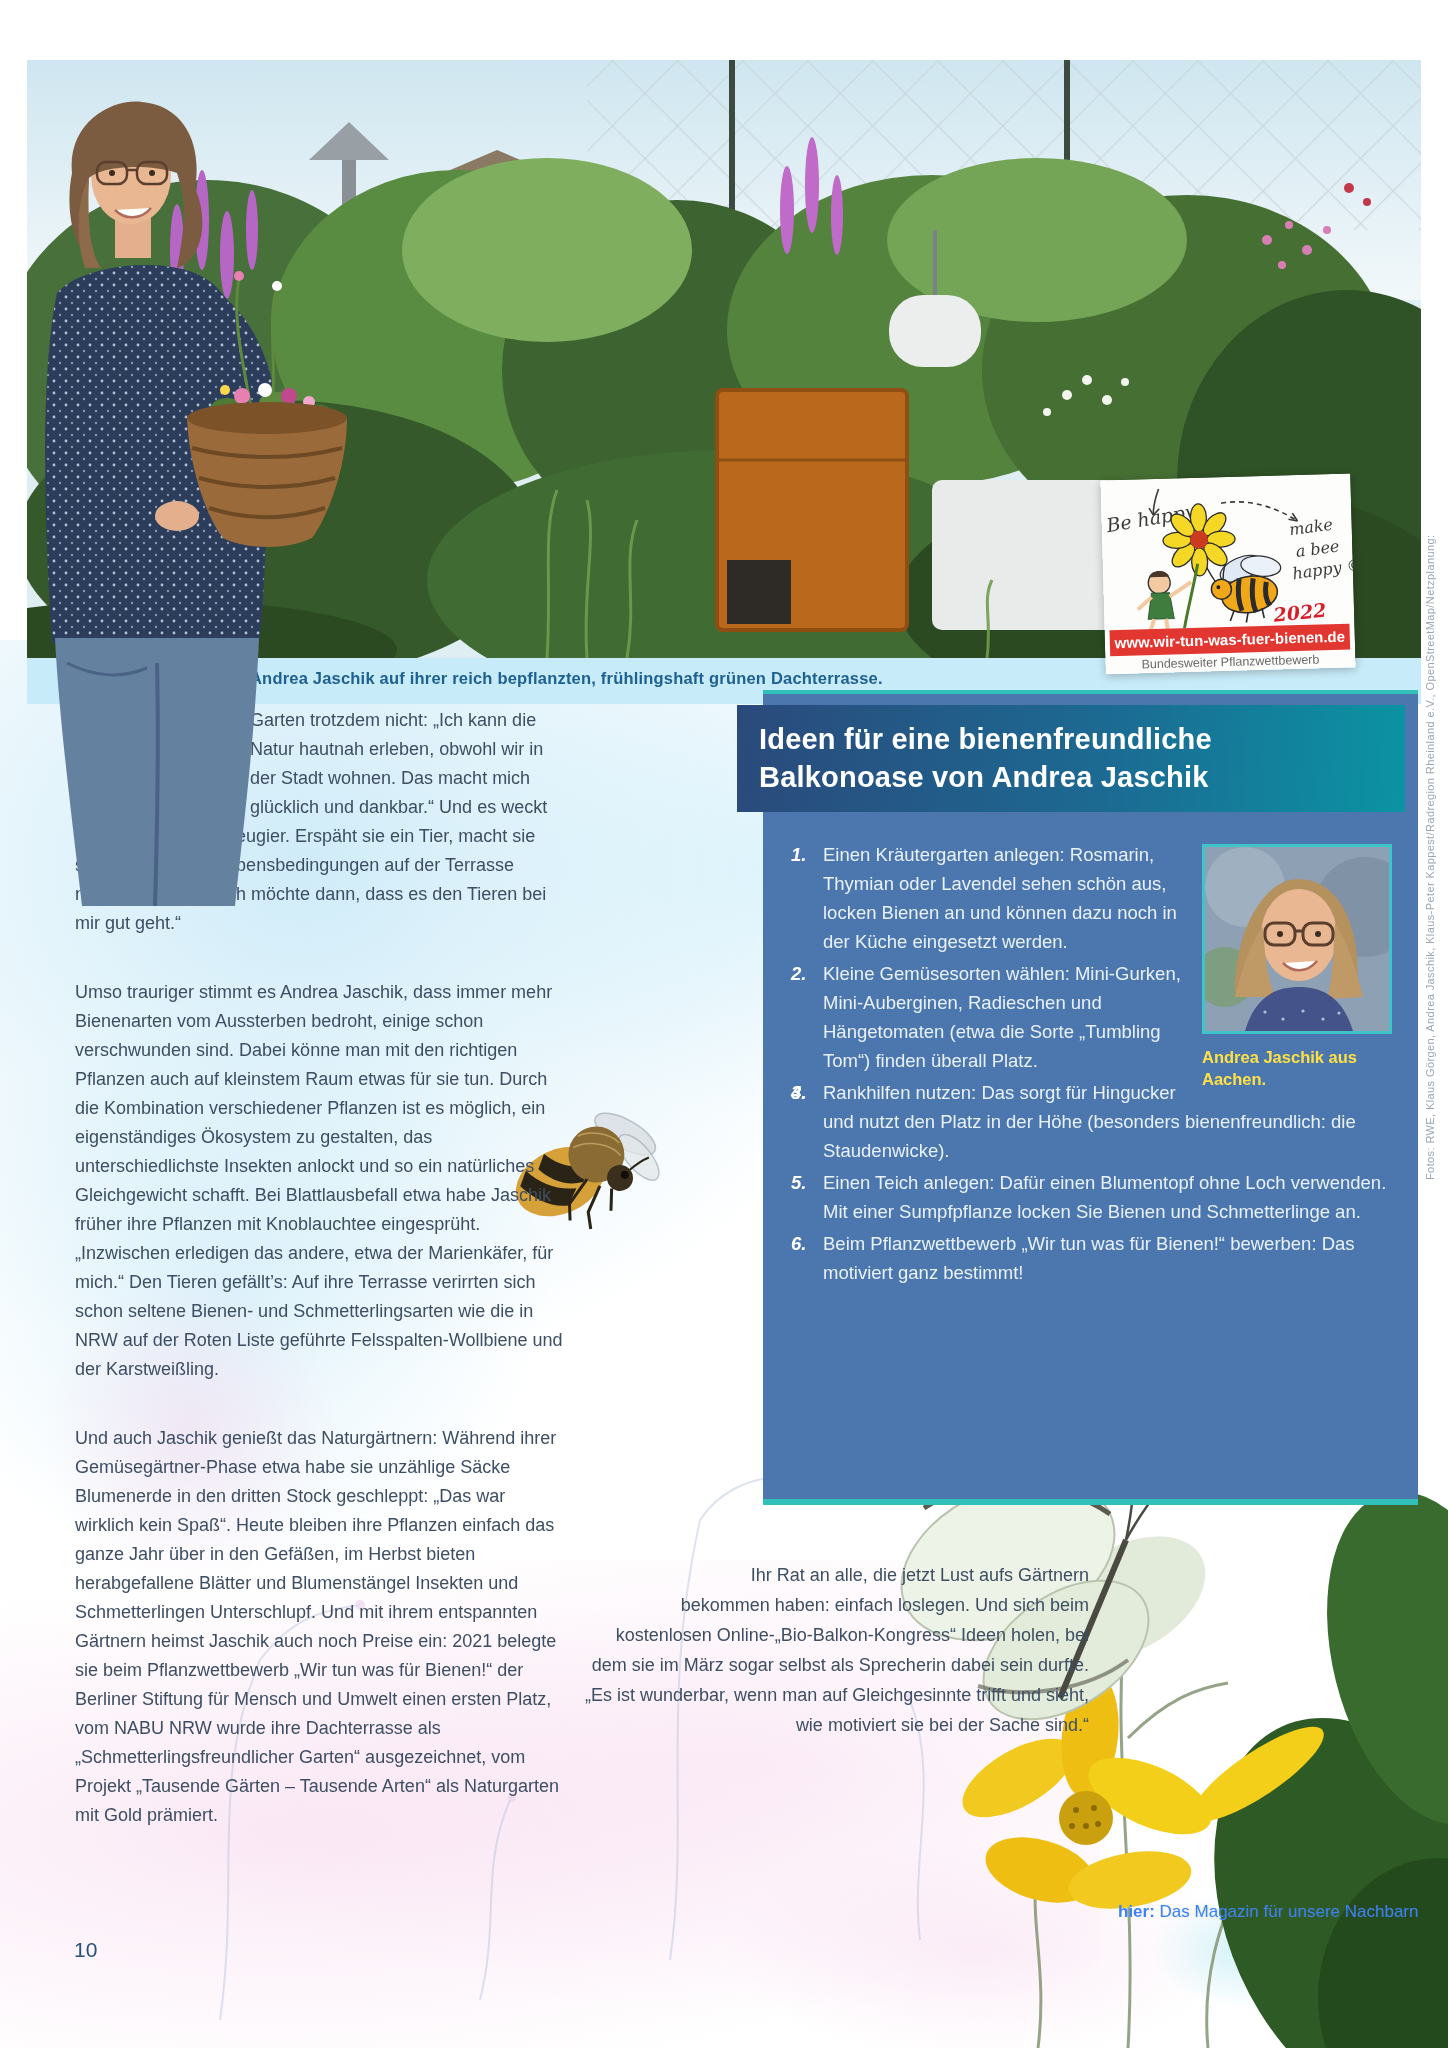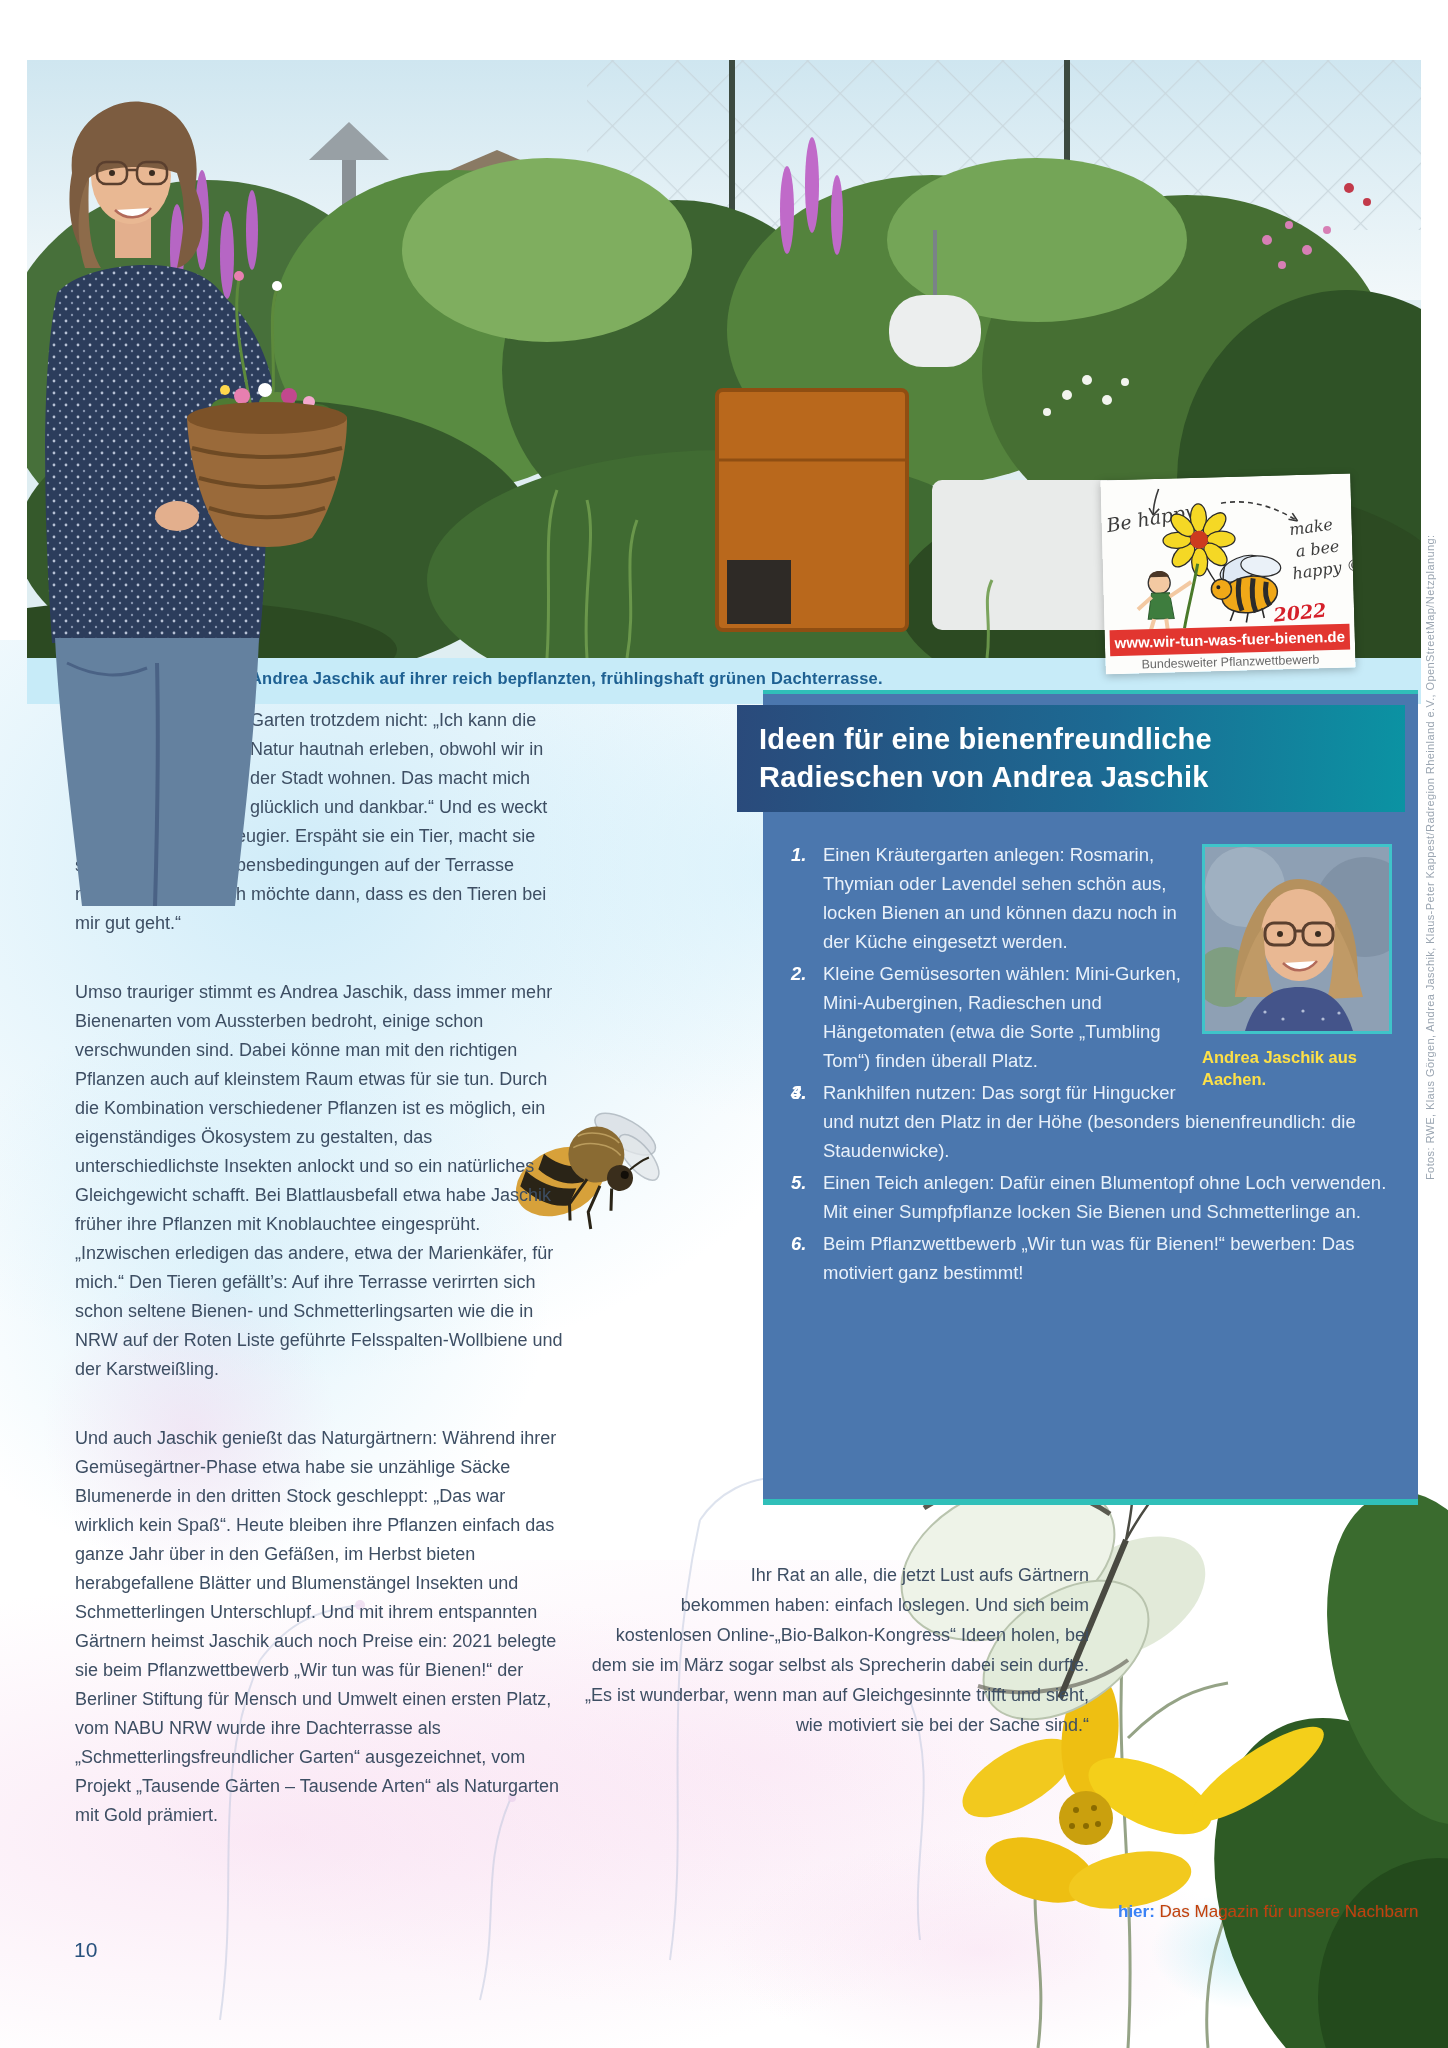--- a/index.html
+++ b/index.html
@@ -57,21 +57,21 @@
   .col-bottom{position:absolute;left:565px;top:1556px;width:528px;z-index:3;color:#3d4e63;
               font-size:18px;line-height:30px;}
   .sp{float:left;clear:left;}
   .sp1{width:95px;height:30px;}
   .sp2{width:45px;height:30px;}
   .sp3{width:22px;height:30px;}
 
   .pageno{position:absolute;left:74px;top:1938px;z-index:4;color:#27517d;font-weight:normal;font-size:21px;}
   .footer-right{position:absolute;left:1118px;top:1902px;z-index:4;font-size:17px;white-space:nowrap;}
   .footer-right .brand{color:#3b82f6;font-weight:bold;}
-  .footer-right .tagline{color:#c2410c;text-shadow:0 0 2px rgba(120,120,120,.25);}
+  .footer-right .tagline{color:#3b82f6;text-shadow:0 0 2px rgba(120,120,120,.25);}
   .credits{position:absolute;left:1424px;top:520px;height:660px;z-index:4;color:#9aa5b1;font-size:11px;
            writing-mode:vertical-rl;transform:rotate(180deg);letter-spacing:.4px;text-align:left;}
 </style>
 </head>
 <body>
 
 <div class="page">
 
   <div class="wash wash-sky1"></div>
   <div class="wash wash-sky2"></div>
@@ -339,21 +339,21 @@
         <li><span class="num">2.</span><span>Kleine Gemüsesorten wählen: Mini-Gurken, Mini-Auberginen, Radieschen und Hängetomaten (etwa die Sorte „Tumbling Tom“) finden überall Platz.</span></li>
         <li><span class="num">3.</span></li>
         <li><span class="num">4.</span><span>Rankhilfen nutzen: Das sorgt für Hingucker und nutzt den Platz in der Höhe (besonders bienenfreundlich: die Staudenwicke).</span></li>
         <li><span class="num">5.</span><span>Einen Teich anlegen: Dafür einen Blumentopf ohne Loch verwenden. Mit einer Sumpfpflanze locken Sie Bienen und Schmetterlinge an.</span></li>
         <li><span class="num">6.</span><span>Beim Pflanzwettbewerb „Wir tun was für Bienen!“ bewerben: Das motiviert ganz bestimmt!</span></li>
       </ol>
     </div>
   </div>
   <div class="infobox-header">
     <span>Ideen für eine bienenfreundliche</span><br>
-    <span>Radieschen von Andrea Jaschik</span>
+    <span>Balkonoase von Andrea Jaschik</span>
   </div>
 
   <svg class="bee" viewBox="0 0 180 180">
     <g transform="rotate(12 90 90)">
       <ellipse cx="120" cy="52" rx="34" ry="14" fill="#d9dee3" opacity=".8" stroke="#a9b2ba" stroke-width="1.5" transform="rotate(18 120 52)"></ellipse>
       <ellipse cx="138" cy="72" rx="28" ry="12" fill="#e3e7ea" opacity=".75" stroke="#a9b2ba" stroke-width="1.5" transform="rotate(38 138 72)"></ellipse>
       <ellipse cx="66" cy="112" rx="46" ry="32" fill="#d7a13a" transform="rotate(-36 66 112)"></ellipse>
       <path d="M46,86 C60,96 78,98 94,92 L88,110 C72,116 56,112 42,102 Z" fill="#2a2417" transform="rotate(-6 66 100)"></path>
       <path d="M32,106 C48,118 66,122 84,118 L78,136 C62,140 44,134 28,122 Z" fill="#2a2417" transform="rotate(-6 56 122)"></path>
       <circle cx="96" cy="78" r="28" fill="#8a6b33"></circle>

